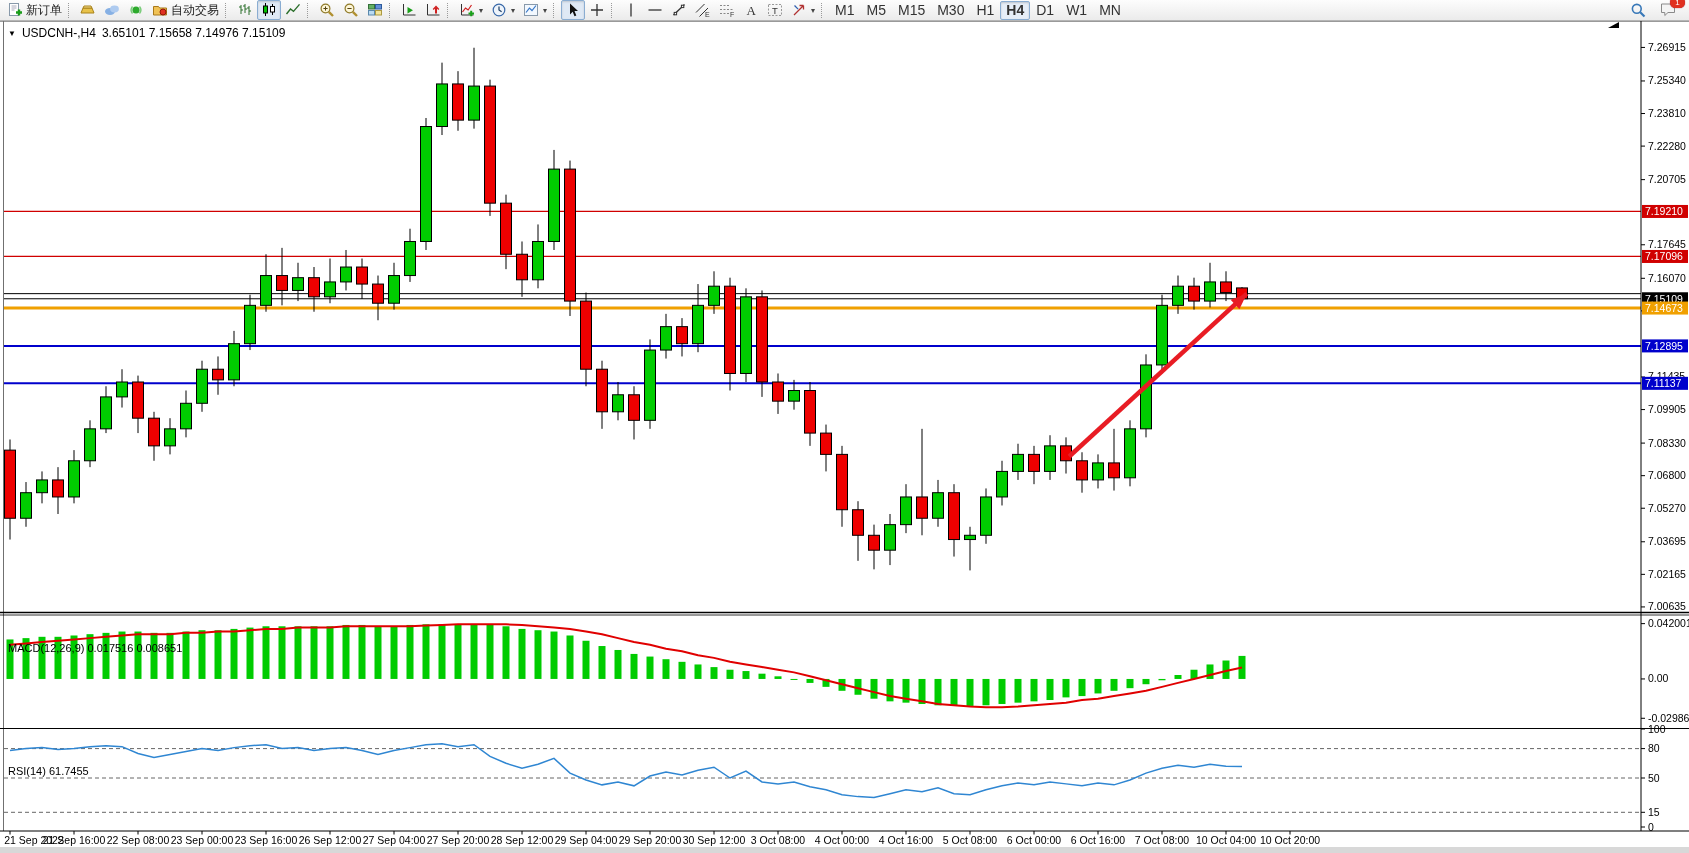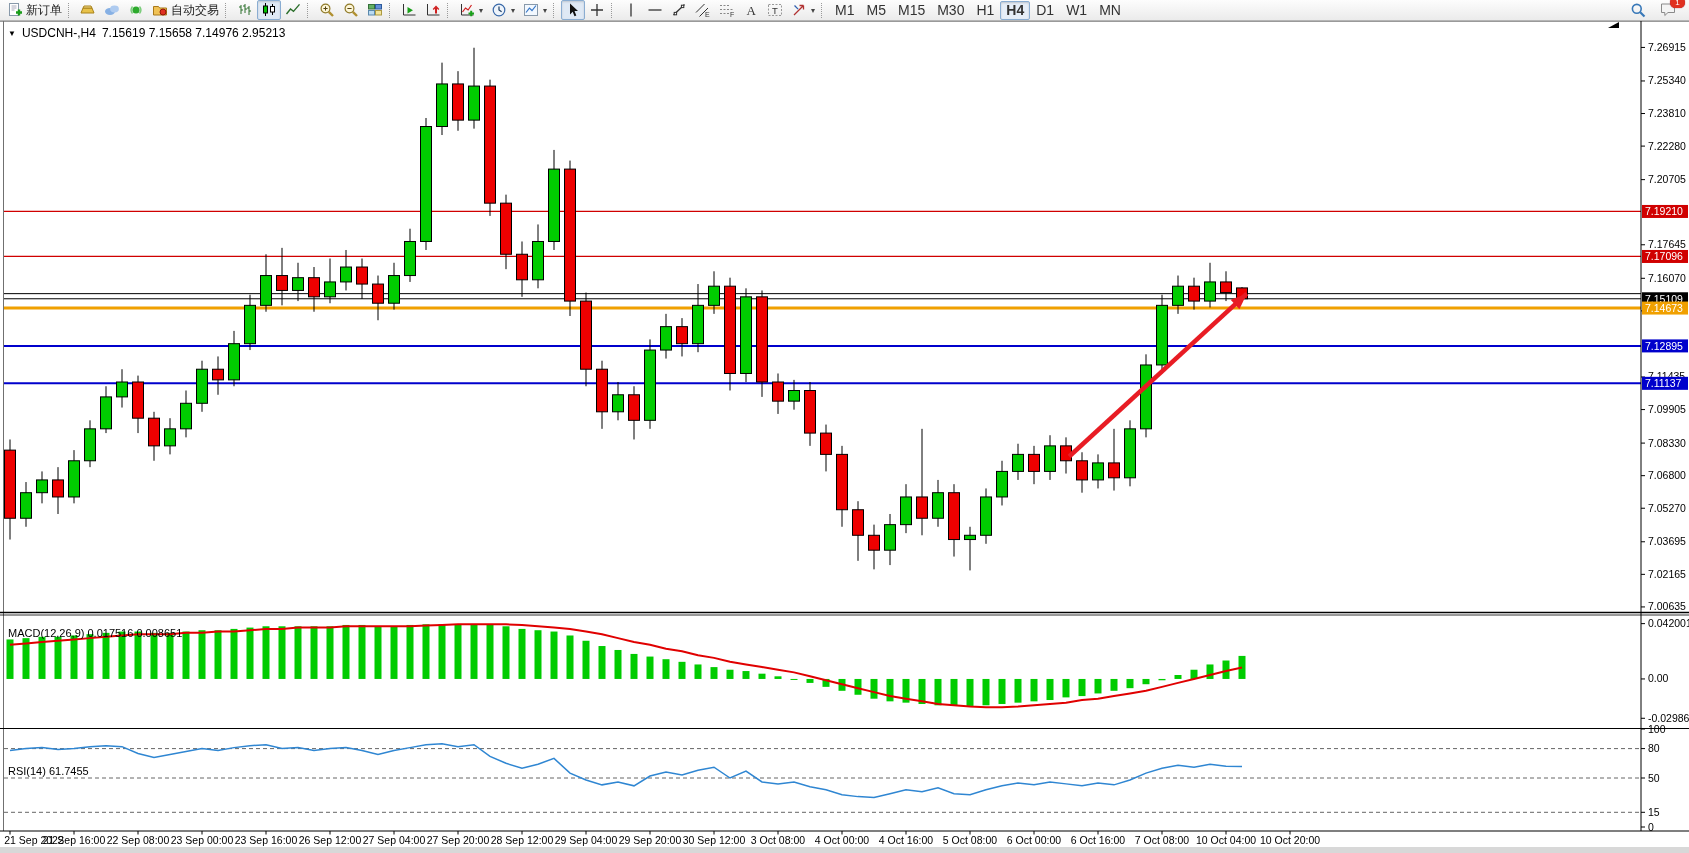--- a/index.html
+++ b/index.html
@@ -583,18 +583,18 @@
         <text x="1226" y="843" font-size="10.5" fill="#000" text-anchor="middle">10 Oct 04:00</text>
         <line x1="1290" y1="830" x2="1290" y2="833.5" stroke="#000"></line>
         <text x="1290" y="843" font-size="10.5" fill="#000" text-anchor="middle">10 Oct 20:00</text>
         <line x1="1069.2" y1="455.50949999999955" x2="1246.8" y2="292.64099999999905" stroke="#e81c24" stroke-width="4.5"></line>
         <polygon points="1246.8,292.64099999999905 1230.6145855171394,298.66448387712563 1239.4010135816625,308.2456467432374" fill="#e81c24"></polygon>
         <polygon points="1608,27 1619,27 1619,21" fill="#000"></polygon>
       </svg>
     <div class="chart-title">
       <span class="dd">▼</span>
       <span>USDCNH-,H4</span>
-      <span>7.15619 7.15658 7.14976 2.95213</span>
+      <span>3.65101 7.15658 7.14976 7.15109</span>
     </div>
-    <div class="pane-label" style="top:606px">MACD(12,26,9) 0.017516 0.008651</div>
+    <div class="pane-label" style="top:621px">MACD(12,26,9) 0.017516 0.008651</div>
     <div class="pane-label" style="top:744px">RSI(14) 61.7455</div>
   </div>
 </div>
 
 </body></html>

